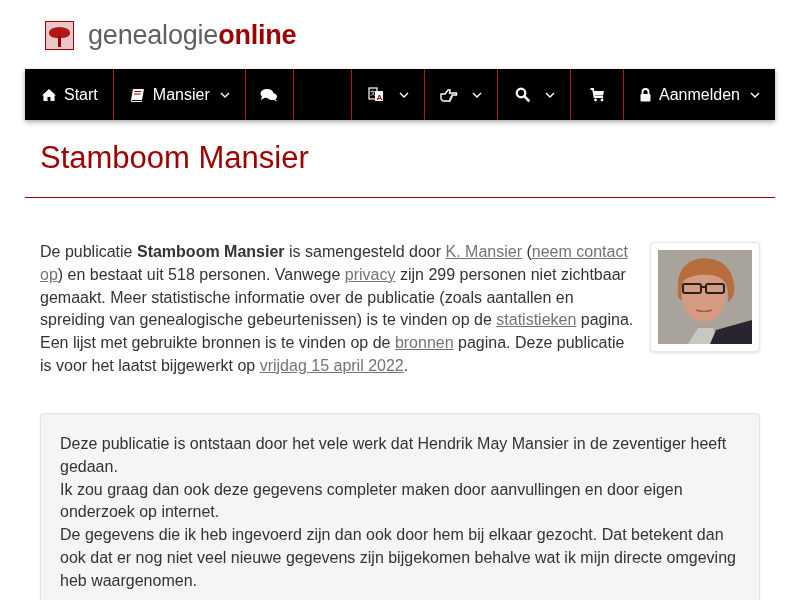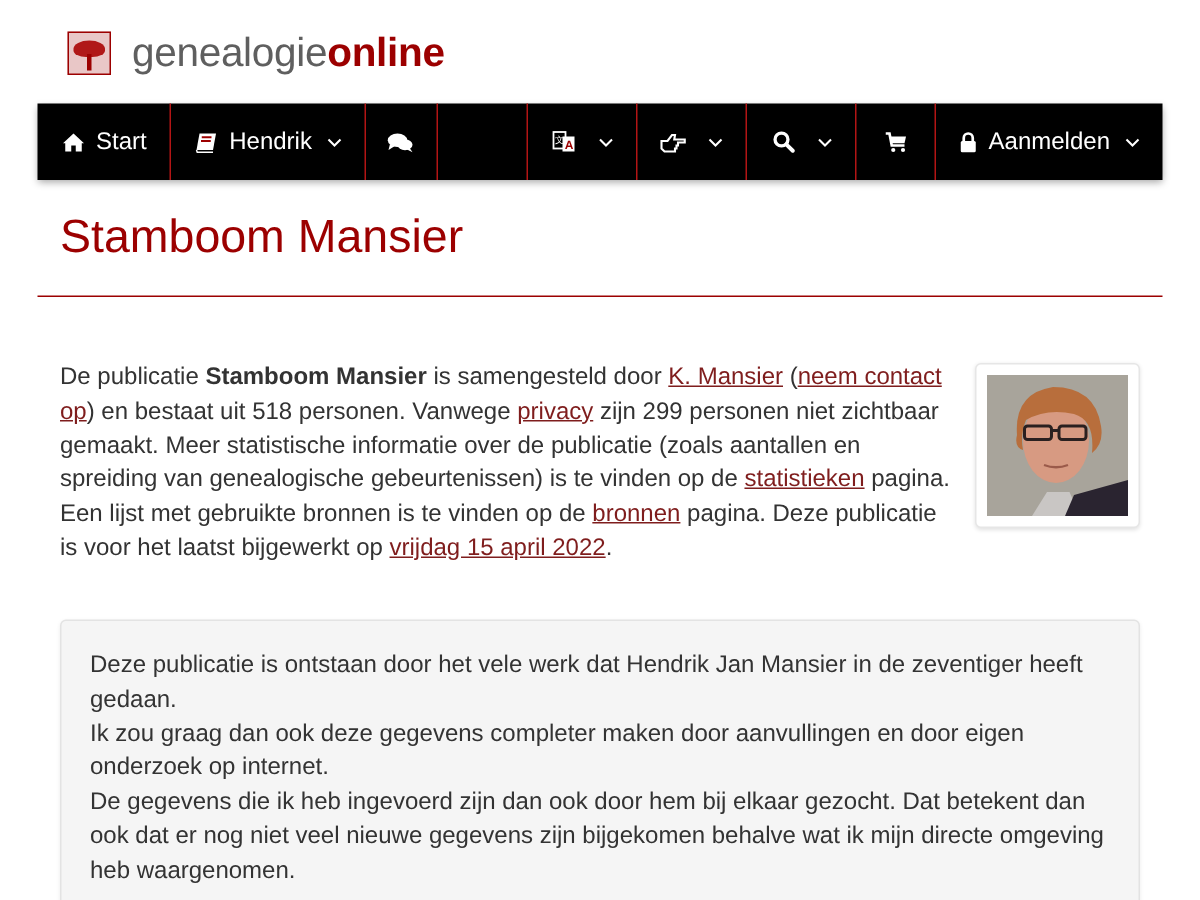--- a/index.html
+++ b/index.html
@@ -23,21 +23,21 @@
   .nav-item .ico.only { margin-right: 0; }
   .nav-item .chev { margin-left: 10px; display: inline-flex; }
   .nav-spacer { flex: 1; border-right: 1px solid #b31515; }
   .nav-item.last { border-right: none; justify-content: center; }
 
   .page-title { position: absolute; left: 40px; top: 140px; font-size: 31px; color: #9c0000; font-weight: normal; }
   .title-rule { position: absolute; left: 25px; top: 197px; width: 750px; height: 1px; background: #9c0000; }
 
   .intro { position: absolute; left: 40px; top: 241px; width: 600px; font-size: 16px; line-height: 22.8px; color: #333333; }
   .intro b { color: #333333; }
-  .intro a { color: #7f1d1d; text-decoration: underline; }
+  .intro a { color: #737373; text-decoration: underline; }
 
   .avatar-frame { position: absolute; left: 650px; top: 242px; width: 110px; height: 110px; background: #ffffff;
                   border: 1px solid #e6e6e6; border-radius: 4px; box-shadow: 0 1px 3px rgba(0,0,0,0.12); }
   .avatar { position: absolute; left: 7px; top: 7px; width: 94px; height: 94px; overflow: hidden; background: #a9a59c; }
 
   .well { position: absolute; left: 40px; top: 413px; width: 720px; height: 200px; background: #f5f5f5;
           border: 1px solid #e3e3e3; border-radius: 4px; box-shadow: 0 1px 3px rgba(0,0,0,0.08); }
   .well-text { position: absolute; left: 19px; top: 19px; width: 685px; font-size: 16px; line-height: 22.8px; color: #333333; }
   .well-text p { margin: 0; }
 </style>
@@ -64,21 +64,21 @@
     <span>Start</span>
   </div>
   <div class="nav-item">
     <span class="ico">
       <svg width="15" height="14" viewBox="0 0 15 14">
           <path d="M3 1 L14 1 L12 12 L1 12 Z" fill="#fff"></path>
           <path d="M4.5 3.5 L11 3.5 M4 6 L10.5 6" stroke="#9c0000" stroke-width="1.2"></path>
           <path d="M1 12 L1.5 13.5 L12 13.5" stroke="#fff" stroke-width="1" fill="none"></path>
         </svg>
     </span>
-    <span>Hendrik</span>
+    <span>Mansier</span>
     <span class="chev">
       <svg width="10" height="6" viewBox="0 0 10 6">
           <path d="M1 1 L5 5 L9 1" stroke="#fff" stroke-width="1.4" fill="none"></path>
         </svg>
     </span>
   </div>
   <div class="nav-item" style="padding:0 15px 0 14px;">
     <span class="ico only">
       <svg width="18" height="14" viewBox="0 0 18 14">
           <ellipse cx="7" cy="5.5" rx="6.5" ry="4.5" fill="#fff"></ellipse>
@@ -171,17 +171,17 @@
       <rect x="25" y="34" width="18" height="9" rx="2" fill="none" stroke="#2a2020" stroke-width="2"></rect>
       <rect x="48" y="34" width="18" height="9" rx="2" fill="none" stroke="#2a2020" stroke-width="2"></rect>
       <path d="M43 37 L48 37" stroke="#2a2020" stroke-width="2"></path>
       <path d="M38 60 Q46 63 54 60" stroke="#9a5a4a" stroke-width="1.5" fill="none"></path>
     </svg>
   </div>
 </div>
 
 <div class="well">
   <div class="well-text">
-    <p>Deze publicatie is ontstaan door het vele werk dat Hendrik Jan Mansier in de zeventiger heeft gedaan.</p>
+    <p>Deze publicatie is ontstaan door het vele werk dat Hendrik May Mansier in de zeventiger heeft gedaan.</p>
     <p>Ik zou graag dan ook deze gegevens completer maken door aanvullingen en door eigen onderzoek op internet.</p>
     <p>De gegevens die ik heb ingevoerd zijn dan ook door hem bij elkaar gezocht. Dat betekent dan ook dat er nog niet veel nieuwe gegevens zijn bijgekomen behalve wat ik mijn directe omgeving heb waargenomen.</p>
   </div>
 </div>
 
 </body></html>

